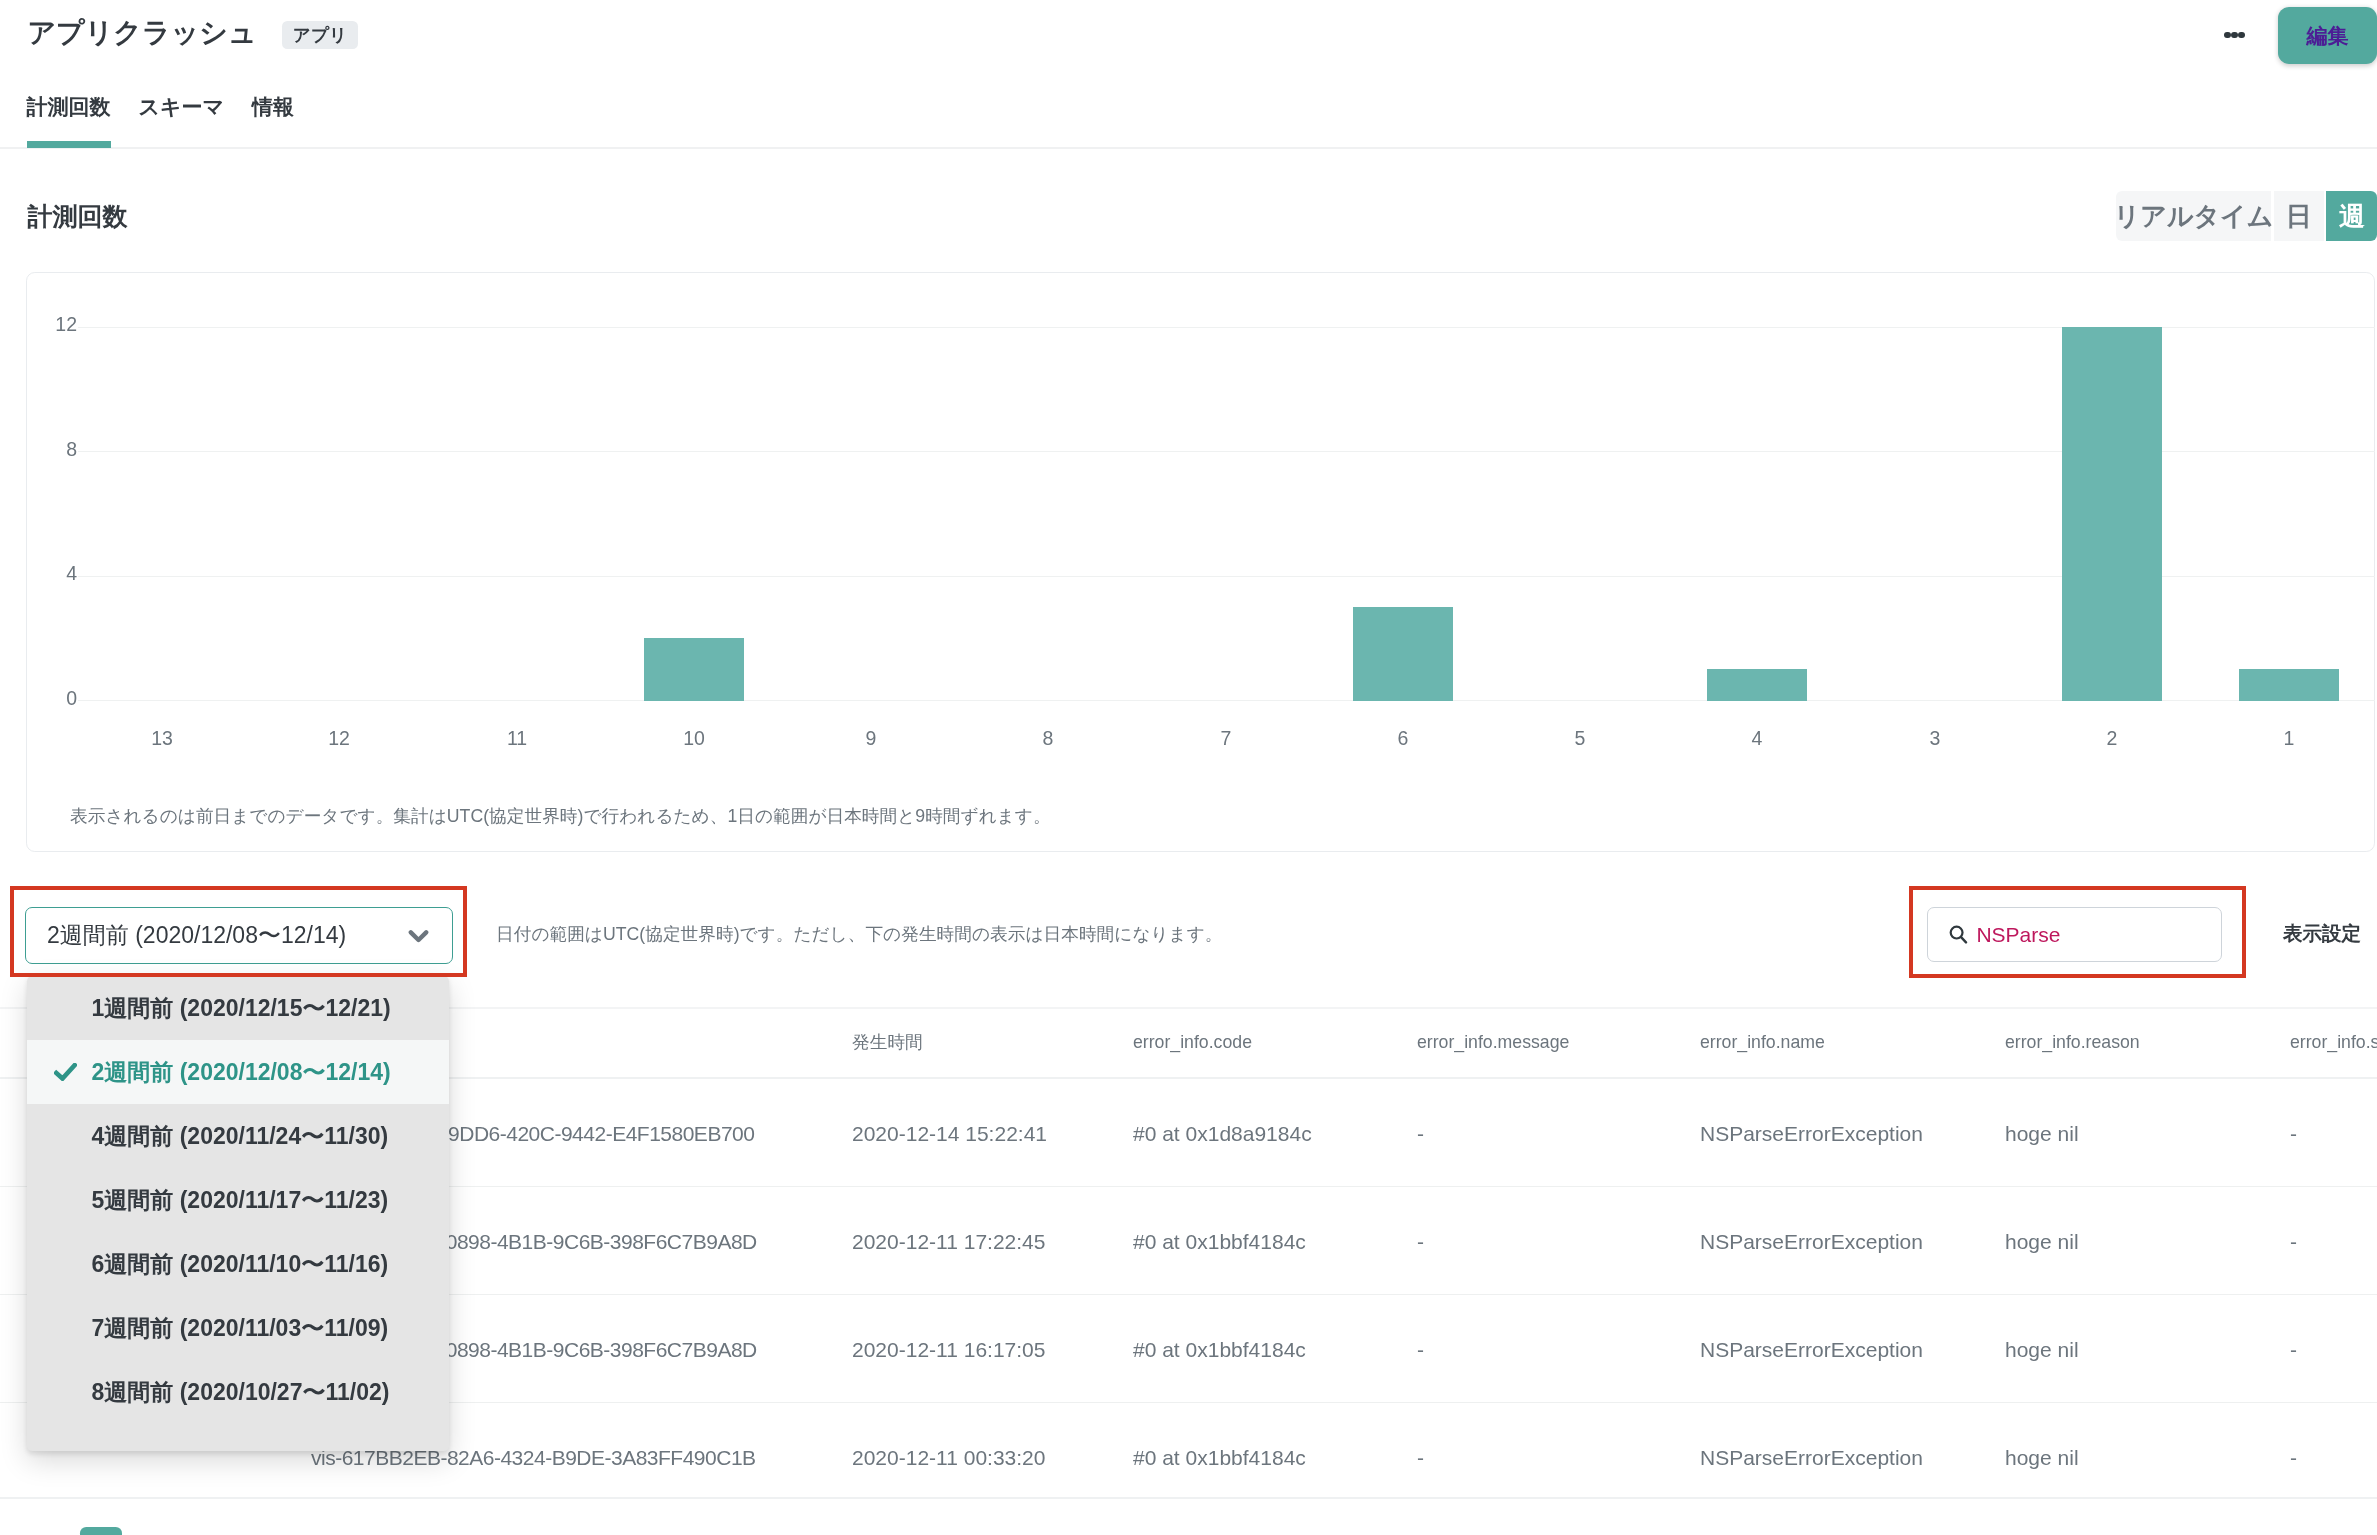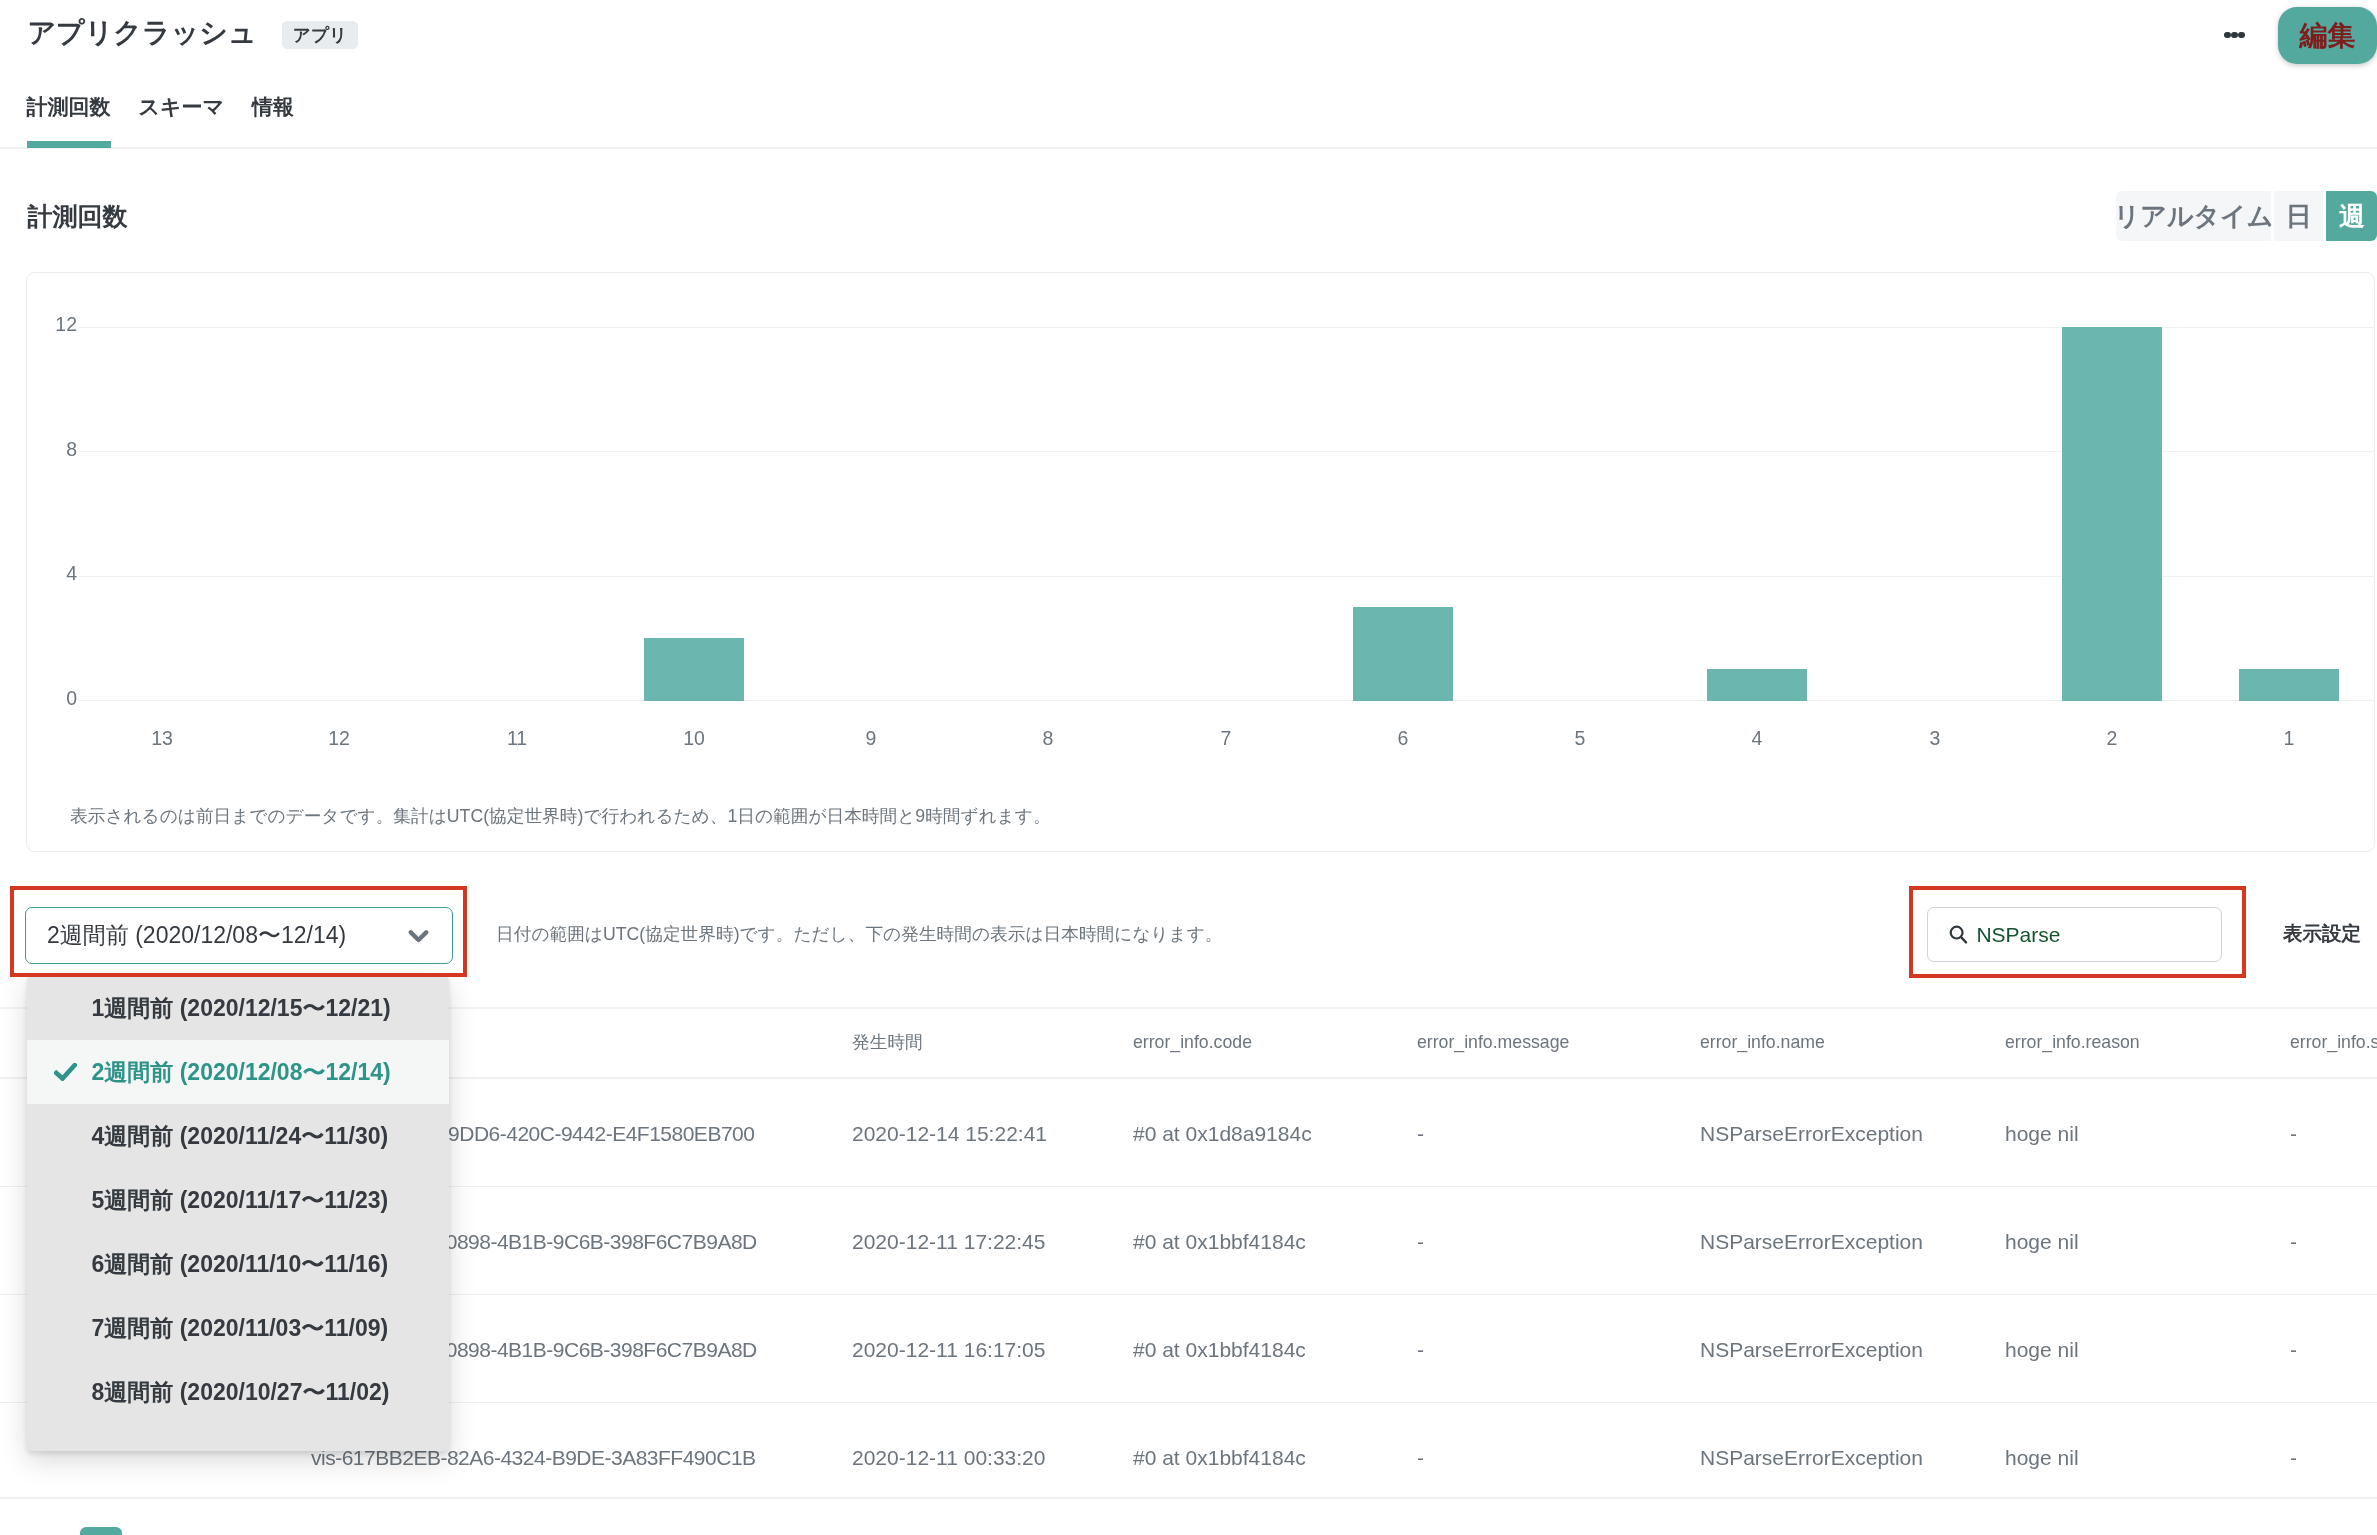--- a/index.html
+++ b/index.html
@@ -13,22 +13,22 @@
   }
   .page{position:absolute;inset:0;}
 
   
   .hdr{position:absolute;left:0;top:0;width:2377px;height:163px;}
   .hdr-title{position:absolute;left:27.4px;top:16px;font-size:28px;font-weight:700;color:#343A40;line-height:1.2;white-space:nowrap;}
   .hdr-badge{position:absolute;left:282px;top:21px;width:76px;height:28px;background:#E9ECEF;color:#343A40;border-radius:5.3px;
              font-size:17.7px;font-weight:700;display:flex;align-items:center;justify-content:center;}
   .hdr-more{position:absolute;left:2216px;top:21px;width:37px;height:28px;display:flex;align-items:center;justify-content:center;gap:0.9px;cursor:pointer;}
   .hdr-more i{display:block;width:6.2px;height:6.2px;border-radius:50%;background:#2F383D;}
-  .hdr-edit{position:absolute;left:2278px;top:7px;width:99px;height:57px;background:#53A99E;color:#7f1d1d;border:none;border-radius:19px;
-            font-size:28px;font-weight:700;font-family:inherit;cursor:pointer;box-shadow:0 1.8px 5.3px rgba(0,0,0,.2);
+  .hdr-edit{position:absolute;left:2278px;top:7px;width:99px;height:57px;background:#53A99E;color:#4c1d95;border:none;border-radius:11px;
+            font-size:21px;font-weight:700;font-family:inherit;cursor:pointer;box-shadow:0 1.8px 5.3px rgba(0,0,0,.2);
             display:flex;align-items:center;justify-content:center;}
 
   .tabs{position:absolute;left:26.5px;top:96px;display:flex;align-items:flex-start;z-index:3;}
   .tab{position:relative;font-size:21px;font-weight:700;color:#343A40;padding:0 0 30px 0;cursor:pointer;line-height:1;white-space:nowrap;}
   .tab:nth-child(1){margin-right:28px;}
   .tab:nth-child(2){margin-right:28px;}
   .tab.active:after{content:"";position:absolute;left:0;right:0;top:45px;height:7px;background:#53A99E;}
   .hdr-rule{position:absolute;left:0;top:147px;width:2377px;height:1.8px;background:#F0F1F2;}
 
   
@@ -57,21 +57,21 @@
   .sel{position:absolute;left:25px;top:907px;width:428px;height:57px;border:1.8px solid #3E9E92;border-radius:7px;background:#fff;
        display:flex;align-items:center;padding:0 0 0 21px;cursor:pointer;z-index:20;}
   .sel-text{font-size:23px;color:#343A40;flex:1;line-height:1;white-space:nowrap;}
   .sel-caret{width:21px;height:21px;margin-right:23px;}
   .filter-note{position:absolute;left:496px;top:926px;font-size:17.7px;color:#6C757D;line-height:1;white-space:nowrap;}
 
   .search-hl{position:absolute;left:1909px;top:886px;width:337px;height:92px;border:4.4px solid #D43821;z-index:40;}
   .search{position:absolute;left:1927px;top:907px;width:295px;height:55px;border:0.9px solid #CED4DA;border-radius:7px;background:#fff;
           display:flex;align-items:center;padding:0 0 0 21px;gap:8.8px;}
   .search .sicon{flex:0 0 auto;width:18.6px;height:18.6px;display:block;}
-  .search input{border:none;outline:none;font-family:inherit;font-size:21px;color:#14532d;background:transparent;width:100%;padding:0;line-height:1;}
+  .search input{border:none;outline:none;font-family:inherit;font-size:21px;color:#be185d;background:transparent;width:100%;padding:0;line-height:1;}
   .disp-set{position:absolute;left:2283px;top:924px;font-size:19.5px;font-weight:700;color:#343A40;cursor:pointer;line-height:1;white-space:nowrap;}
 
   
   .tbl{position:absolute;left:0;top:1007px;width:2377px;height:492px;overflow:hidden;}
   .tbl-topline{position:absolute;left:0;top:1007px;width:2377px;height:1.8px;background:#F3F4F5;}
   .thead{position:relative;height:72px;border-bottom:2.7px solid #EFF1F2;}
   .th{position:absolute;top:26.5px;font-size:17.7px;color:#6C757D;white-space:nowrap;line-height:1;}
   .trow{position:relative;height:108px;border-bottom:1.8px solid #EEF0F0;}
   .td{position:absolute;top:44px;font-size:21px;color:#6C757D;white-space:nowrap;line-height:1;}
   .td.c0{letter-spacing:-0.5px;}

